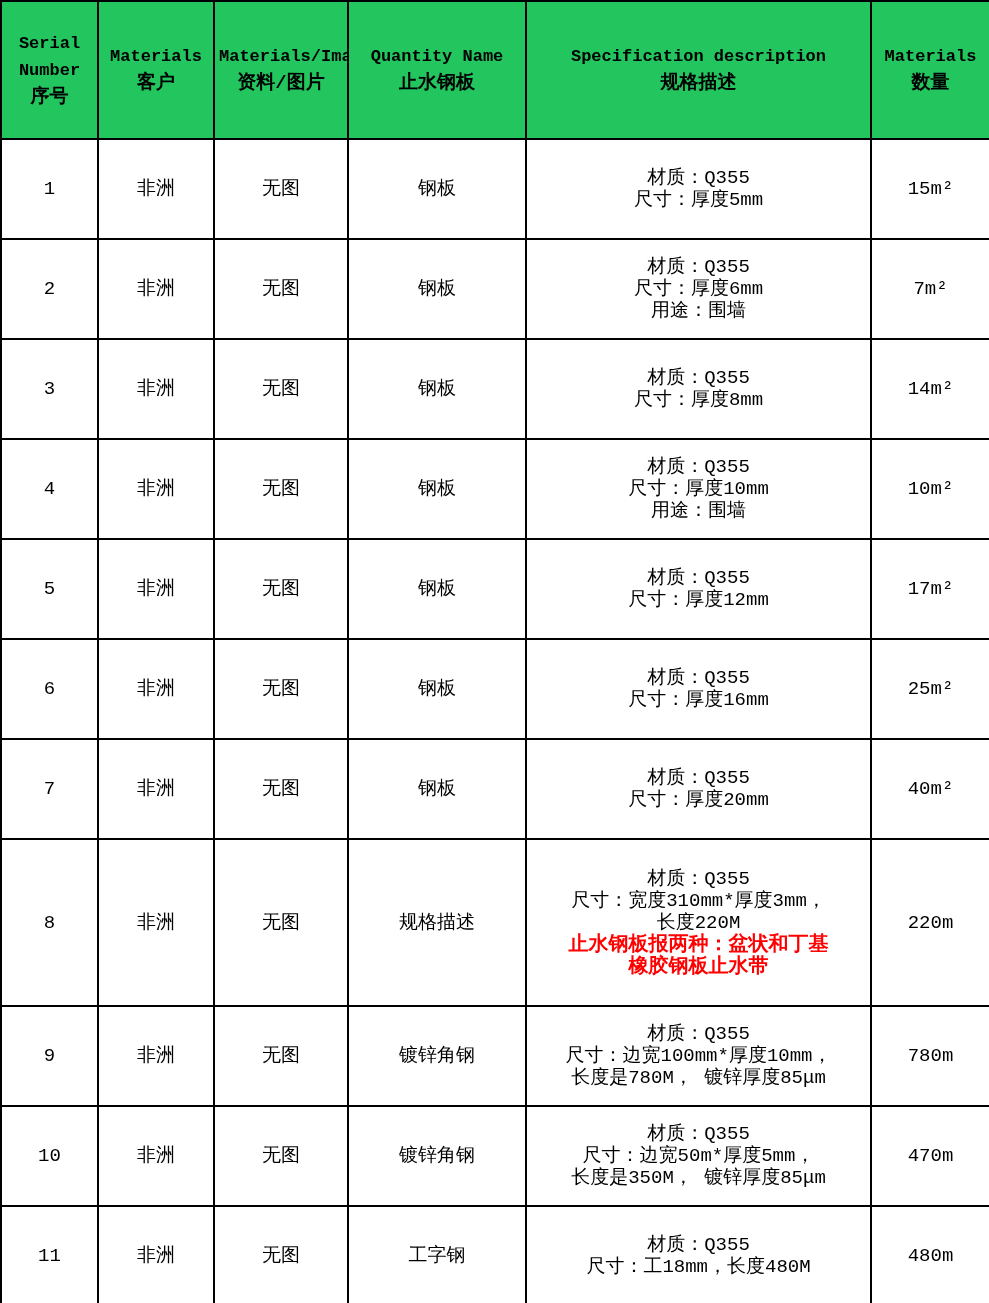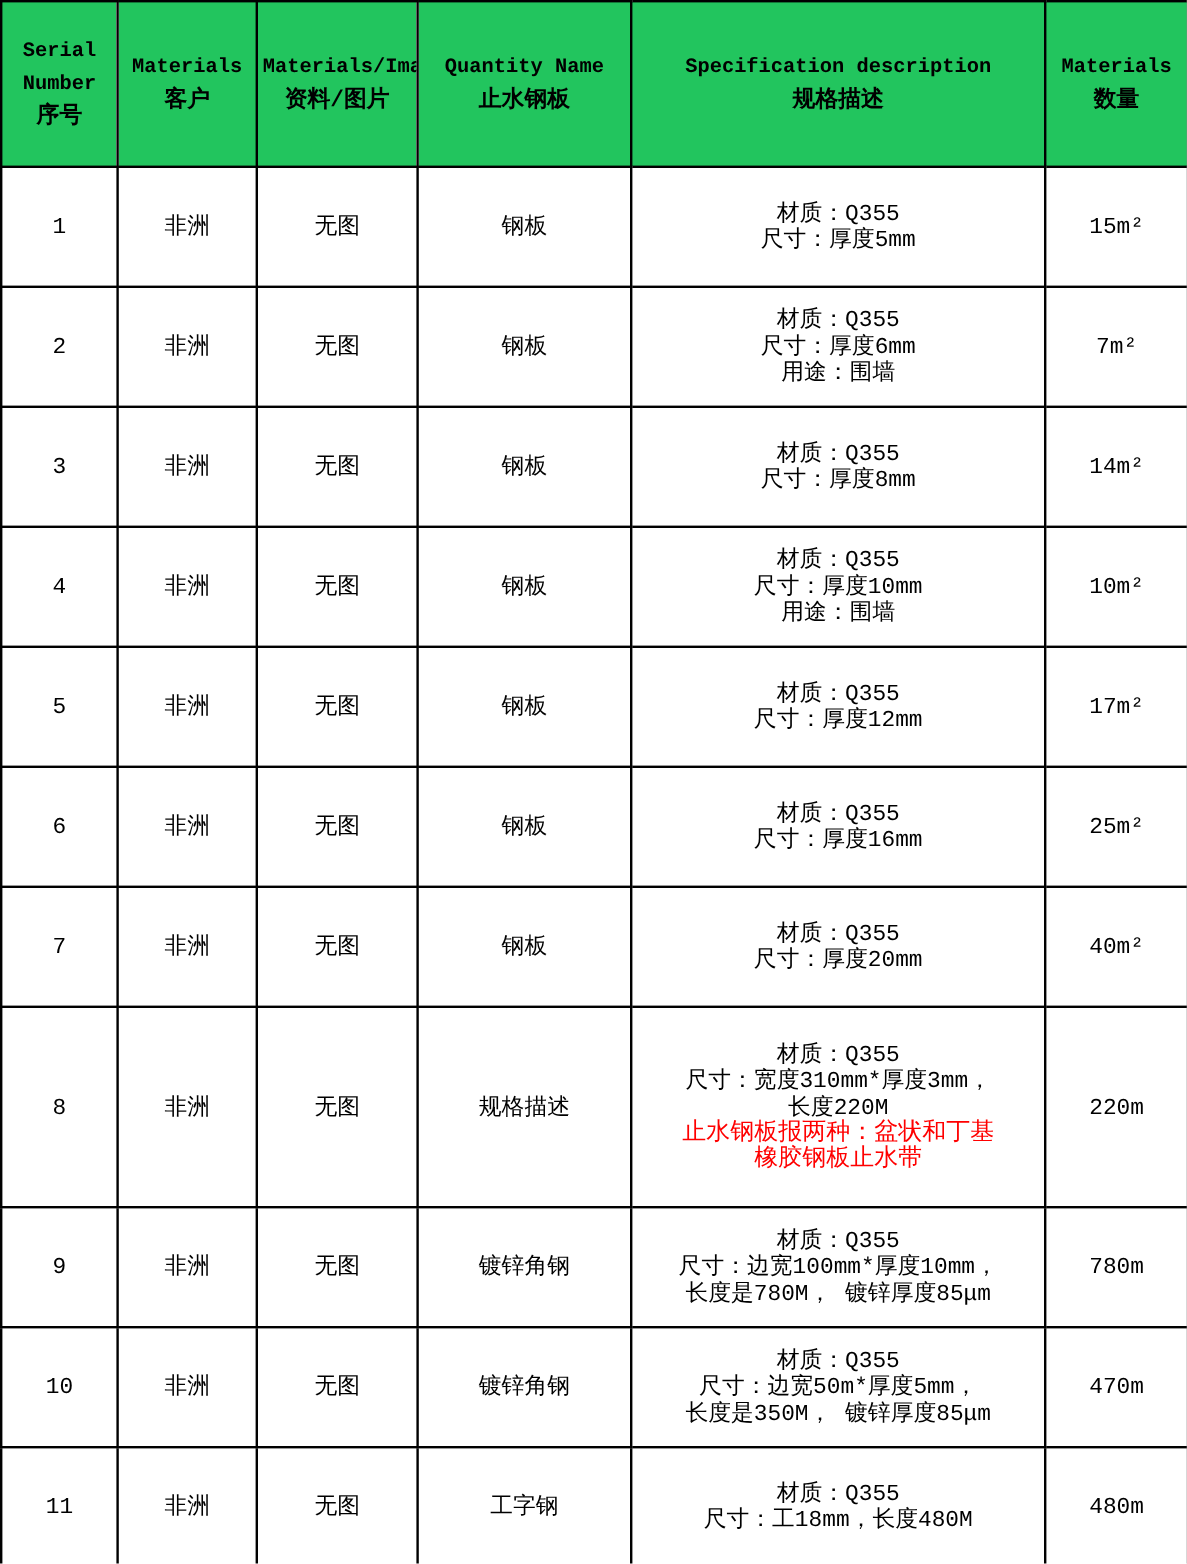--- a/index.html
+++ b/index.html
@@ -53,21 +53,21 @@
     line-height: 22px;
     padding: 2px 6px;
   }
   .spec-black {
     white-space: pre-line;
     color: #000000;
   }
   .spec-red {
     white-space: pre-line;
     color: #ff0000;
-    font-weight: normal;
+    font-weight: bold;
     font-size: 20px;
   }
   .spec-red:empty { display: none; }
 </style>
 </head>
 <body>
 
 <div class="sheet">
   <table class="quote">
     <colgroup>

